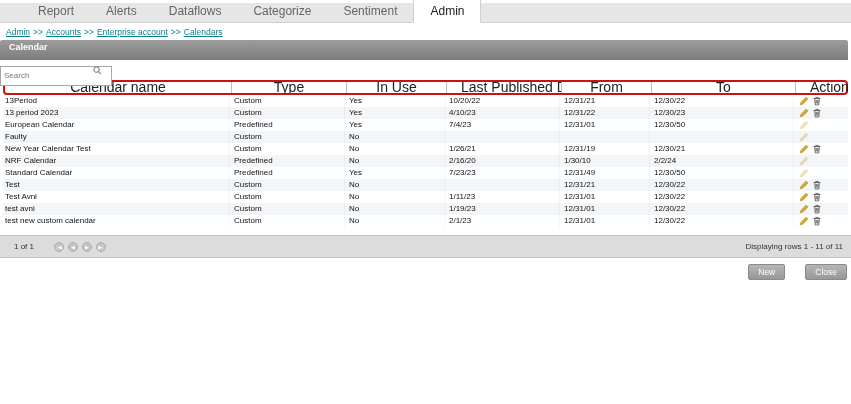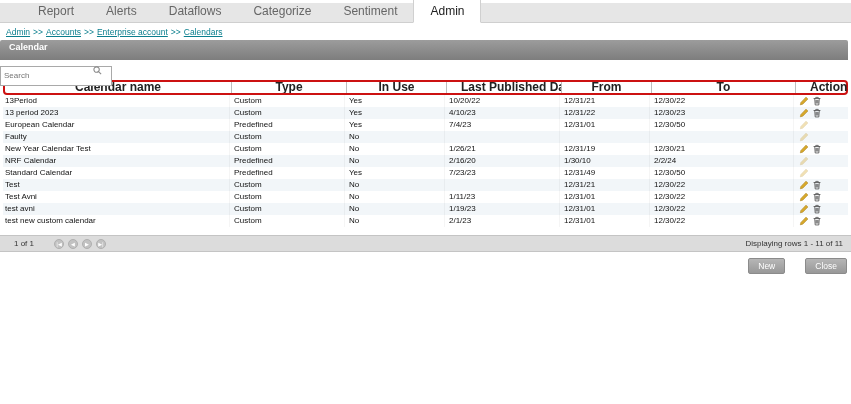--- a/index.html
+++ b/index.html
@@ -28,37 +28,37 @@
   .search-box { position:relative; width:112px; height:13px; margin-left:0; }
   .search-box input { width:100%; height:20px; border:1px solid #a9a9a9;
     font-size:8px; padding:0 15px 0 3px; color:#444;
     font-family:"Liberation Sans", sans-serif; }
   .search-box svg { position:absolute; right:10px; top:2px; }
 
   
   .grid { display:grid; grid-template-columns:226px 115px 100px 115px 90px 144px 53px; }
   .tablewrap { margin:0 3px; }
   .thead { border:2px solid #cc1111; border-radius:4px; background:#fff; }
-  .thead .hc { font-size:12px; font-weight:bold; color:#222; text-align:center;
+  .thead .hc { font-size:14px; font-weight:normal; color:#222; text-align:center;
     line-height:11px; padding:0 14px; border-left:1px solid #bdbdbd;
     white-space:nowrap; overflow:hidden; }
   .thead .hc:first-child { border-left:none; }
   .tbody .row { height:12px; }
   .tbody .row:nth-child(even) { background:#f2f6f9; }
   .tc { font-size:8px; color:#111; line-height:12px; padding-left:4px;
     white-space:nowrap; overflow:hidden; border-left:1px solid rgba(0,0,0,0.04); }
   .tc:first-child { padding-left:2px; border-left:none; }
   .tc.actions { display:flex; align-items:center; gap:2px; padding-left:4px; }
   .icon-btn { width:11px; height:11px; border:none; background:transparent;
     padding:0; cursor:pointer; display:inline-flex; align-items:center; justify-content:center; }
   .icon-btn.faded { opacity:0.35; cursor:default; }
   .icon-btn svg { width:10px; height:10px; }
 
   
-  .pagination { margin-top:8px; height:17px; background:#dcdcdc;
+  .pagination { margin-top:8px; height:23px; background:#dcdcdc;
     border-top:1px solid #c4c4c4; border-bottom:1px solid #c4c4c4;
     display:flex; align-items:center; font-size:8px; color:#333;
     padding:0 8px 0 14px; }
   .page-label { margin-right:18px; }
   .pager-btn { width:10px; height:10px; border-radius:50%; background:#c2c2c2;
     border:1px solid #b0b0b0; color:#fff; font-size:5px; line-height:8px;
     text-align:center; margin:0 2px; padding:0; cursor:pointer;
     font-family:"DejaVu Sans", sans-serif; }
   .displaying { margin-left:auto; }
 

